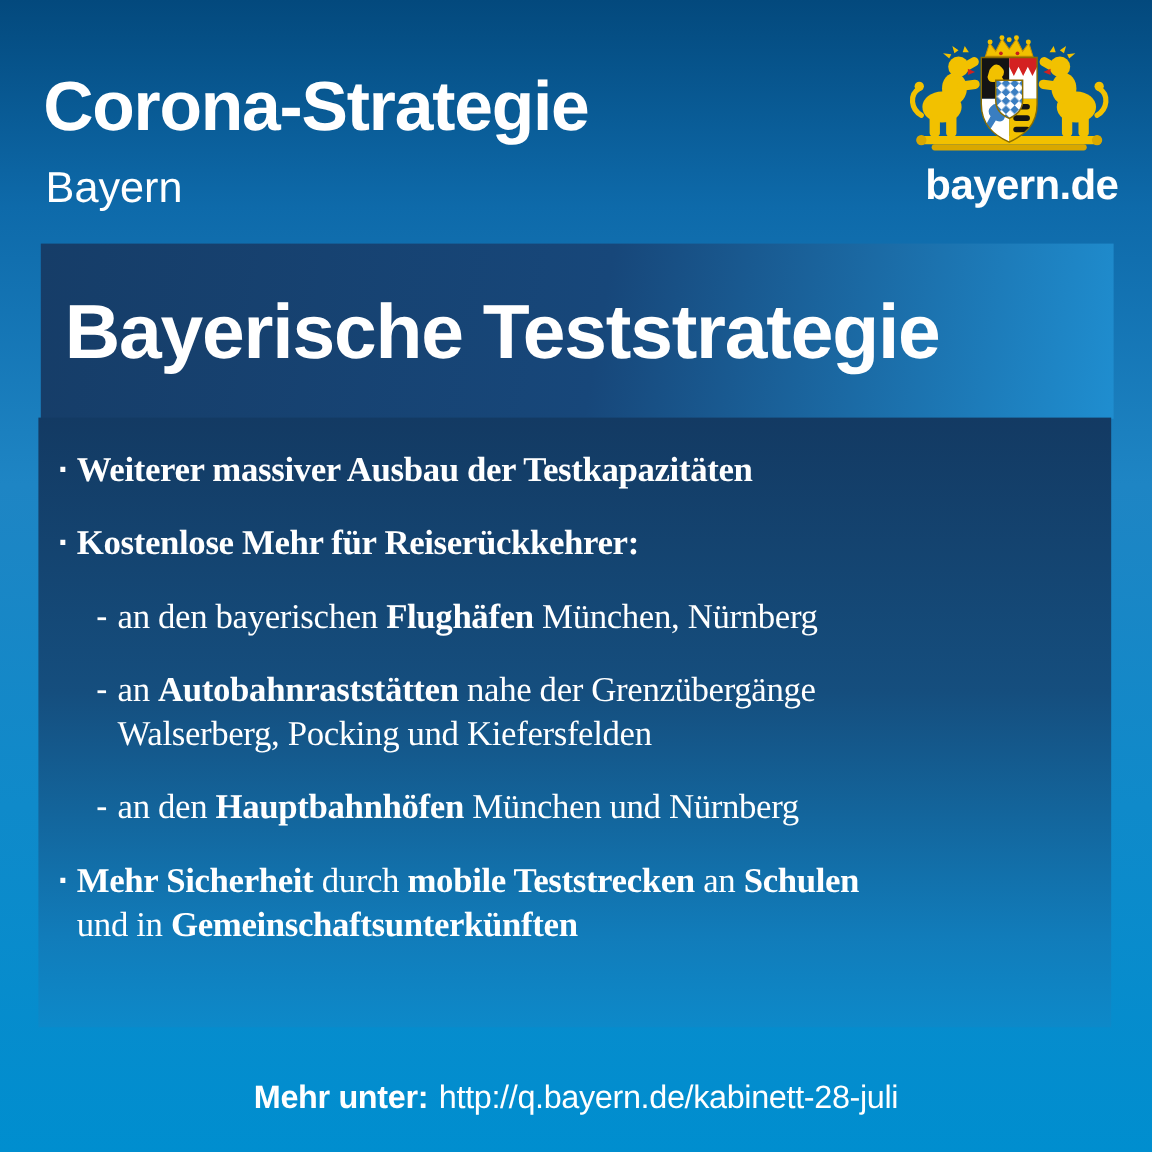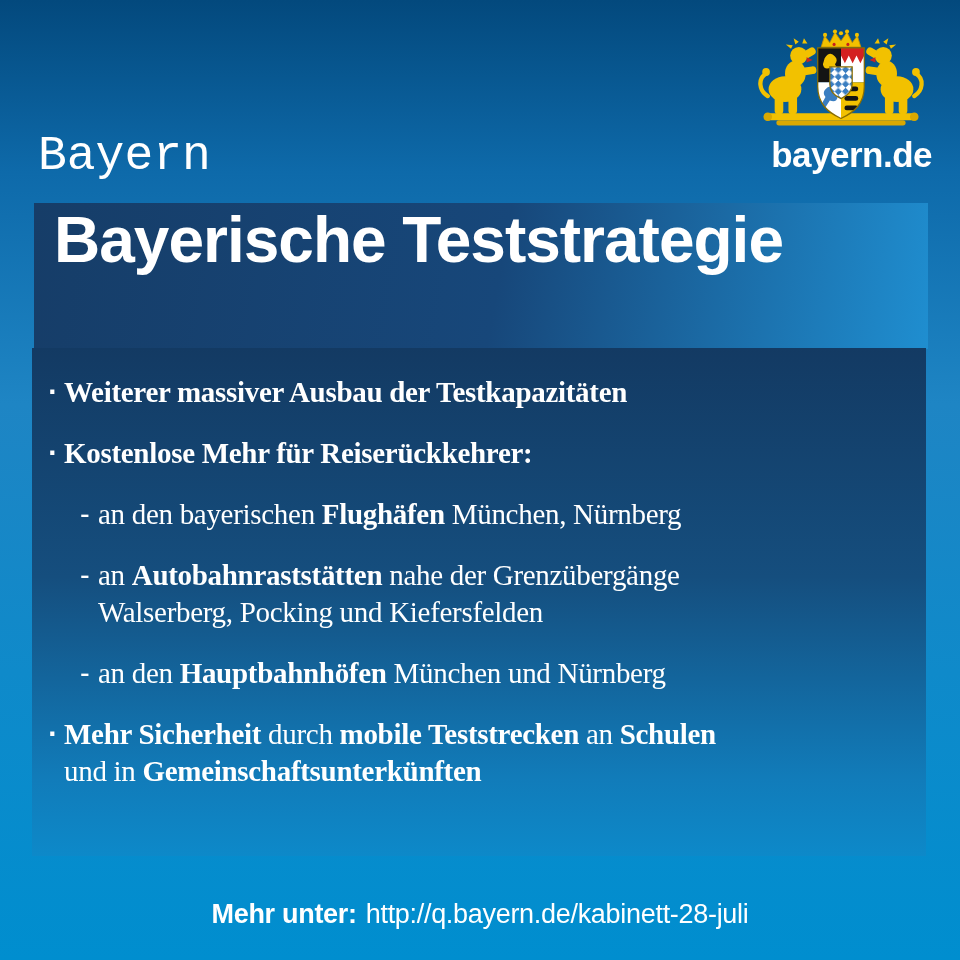--- a/index.html
+++ b/index.html
@@ -8,34 +8,34 @@
     position:relative;width:960px;height:960px;overflow:hidden;color:#fff;
     background:linear-gradient(180deg,#03497d 0%,#0e6aaa 18%,#1e85c4 42%,#0f8aca 70%,#008ecf 100%);
   }
   
   .title{
     position:absolute;left:36px;top:58px;margin:0;
     font-size:58px;font-weight:700;letter-spacing:-1px;line-height:62px;
   }
   .subtitle{
     position:absolute;left:38px;top:136px;margin:0;
-    font-size:48px;font-weight:400;line-height:40px;font-family:Liberation Mono, monospace;
+    font-size:36px;font-weight:400;line-height:40px;
   }
   .logo{
     position:absolute;top:22px;right:28px;width:182px;text-align:right;
   }
   .logo svg{display:block;margin:0 auto;}
   .brand{
     font-size:35px;font-weight:700;letter-spacing:-0.5px;margin-top:1px;
   }
   
   .banner{
     position:absolute;left:34px;top:203px;width:894px;height:146px;
     background:linear-gradient(100deg,#163d68 0%,#17477a 52%,#1f8ed0 100%);
-    display:flex;
+    display:flex;align-items:center;
   }
   .banner h2{
     margin:0;padding-left:20px;font-size:64px;font-weight:700;letter-spacing:-1px;white-space:nowrap;
   }
   
   .panel{
     position:absolute;left:32px;top:348px;width:894px;height:508px;
     background:linear-gradient(180deg,#133a63 0%,#154e7e 45%,#117cba 85%,#0d89c9 100%);
     box-sizing:border-box;padding:26px 28px 0 10px;
   }
@@ -52,20 +52,21 @@
     position:absolute;left:0;top:899px;width:960px;text-align:center;
     font-size:27px;letter-spacing:-0.3px;
   }
   .footer .label{font-weight:700;margin-right:9px;}
 </style>
 </head>
 <body>
 
 <div class="page">
 
+  <h1 class="title">Corona-Strategie</h1>
   <p class="subtitle">Bayern</p>
 
   <div class="logo">
     <svg width="182" height="112" viewBox="0 0 210 130" aria-hidden="true">
       <defs>
         <pattern id="loz" width="12" height="12" patternUnits="userSpaceOnUse" patternTransform="rotate(45 0 0)">
           <rect width="12" height="12" fill="#ffffff"></rect>
           <rect width="6" height="6" fill="#3a7ec1"></rect>
           <rect x="6" y="6" width="6" height="6" fill="#3a7ec1"></rect>
         </pattern>

